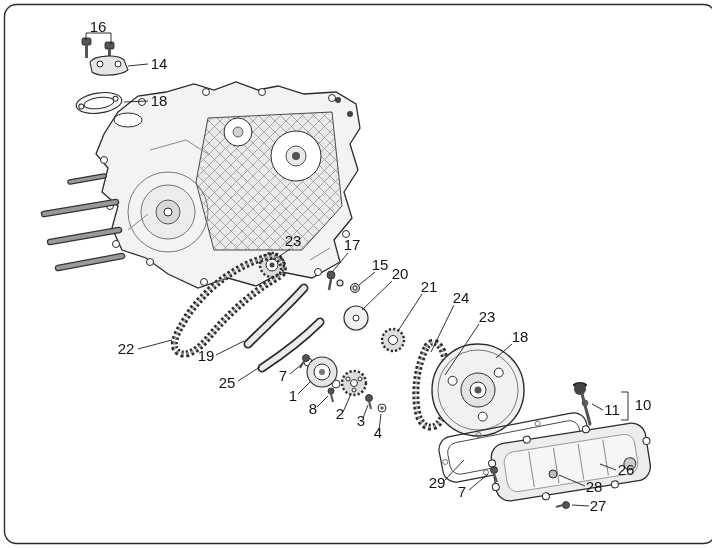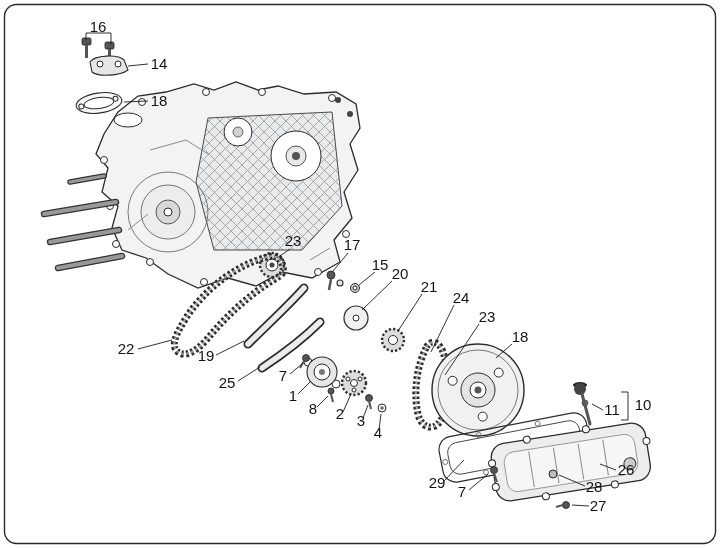--- a/index.html
+++ b/index.html
@@ -1,16 +1,16 @@
 <!DOCTYPE html>
 <html><head>
 <meta charset="utf-8">
 <style>
   html,body{margin:0;padding:0;background:#ffffff;}
-  #stage{position:relative;width:712px;height:548px;background:#ffffff;overflow:hidden;padding-left:6px;}
+  #stage{position:relative;width:712px;height:548px;background:#ffffff;overflow:hidden;}
   svg{position:absolute;left:0;top:0;}
   text.callout{font-family:"Liberation Sans",sans-serif;font-size:15px;fill:#141414;text-anchor:middle;}
   .leader{stroke:#1c1c1c;stroke-width:0.9;fill:none;}
   .outline{stroke:#2b2b2b;stroke-width:1.3;fill:#f3f3f3;}
   .thin{stroke:#6b6b6b;stroke-width:0.9;fill:none;}
   .white{fill:#ffffff;stroke:#2b2b2b;stroke-width:1;}
   .metal{fill:#e6e6e6;stroke:#2b2b2b;stroke-width:1.1;}
   .dark{fill:#555555;stroke:#222222;stroke-width:0.8;}
   .chain{stroke:#2a2a2a;stroke-width:7;fill:none;stroke-dasharray:2.6 2.4;}
   .chain-in{stroke:#9a9a9a;stroke-width:2.2;fill:none;stroke-dasharray:2.6 2.4;}

